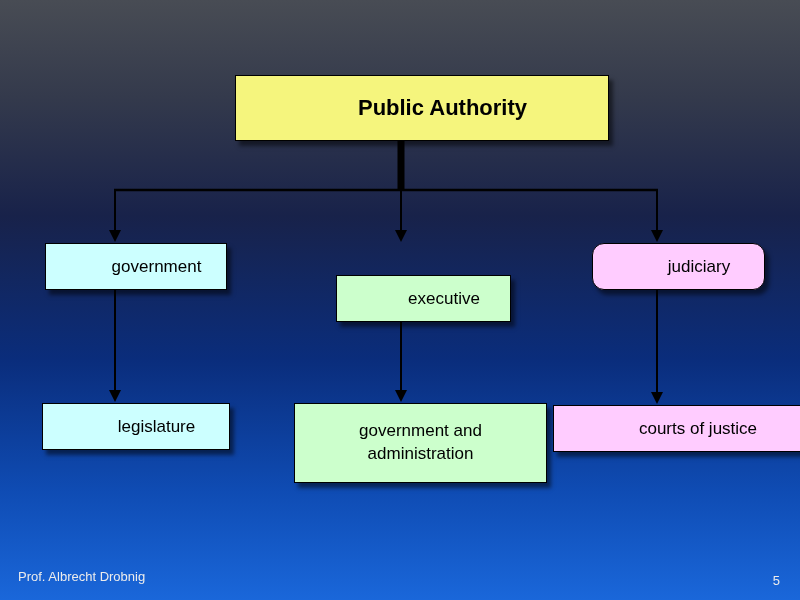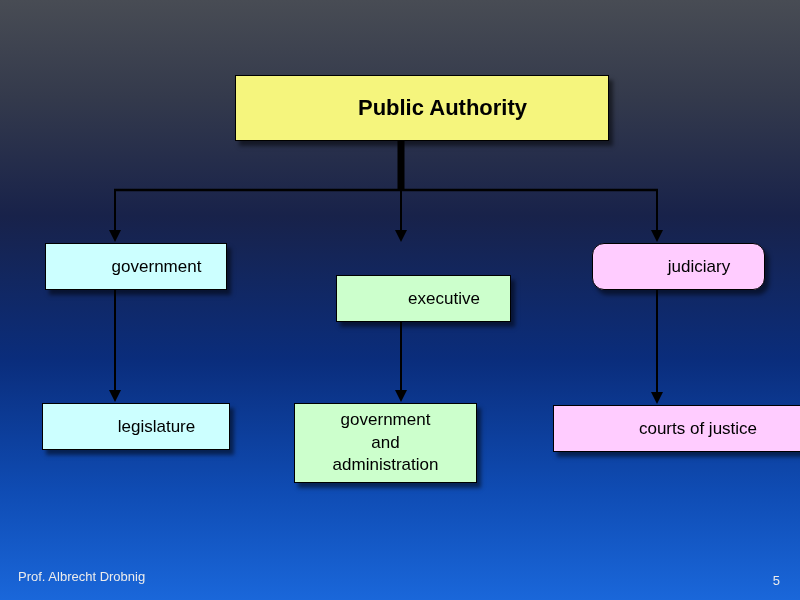--- a/index.html
+++ b/index.html
@@ -27,21 +27,21 @@
   }
   .root {
     left: 235px; top: 75px; width: 331px; height: 64px;
     font-size: 22px; font-weight: bold;
   }
   .legislature { left: 45px;  top: 243px; width: 139px; height: 45px; }
   .executive   { left: 336px; top: 243px; width: 132px; height: 45px; margin-top: 32px; }
   .judiciary   { left: 592px; top: 243px; width: 130px; height: 45px; border-radius: 12px; }
   .parliament  { left: 42px;  top: 403px; width: 145px; height: 45px; }
   .government  {
-    left: 294px; top: 403px; width: 183px; height: 80px;
+    left: 294px; top: 403px; width: 253px; height: 80px;
     line-height: 1.35; padding: 0 31px; box-sizing: border-box;
   }
   .courts      { left: 553px; top: 405px; width: 206px; height: 45px; }
   .footer-author {
     position: absolute; left: 18px; bottom: 16px;
     font-size: 13px; color: #ececec;
   }
   .footer-page {
     position: absolute; right: 20px; bottom: 12px;
     font-size: 13px; color: #ececec;

